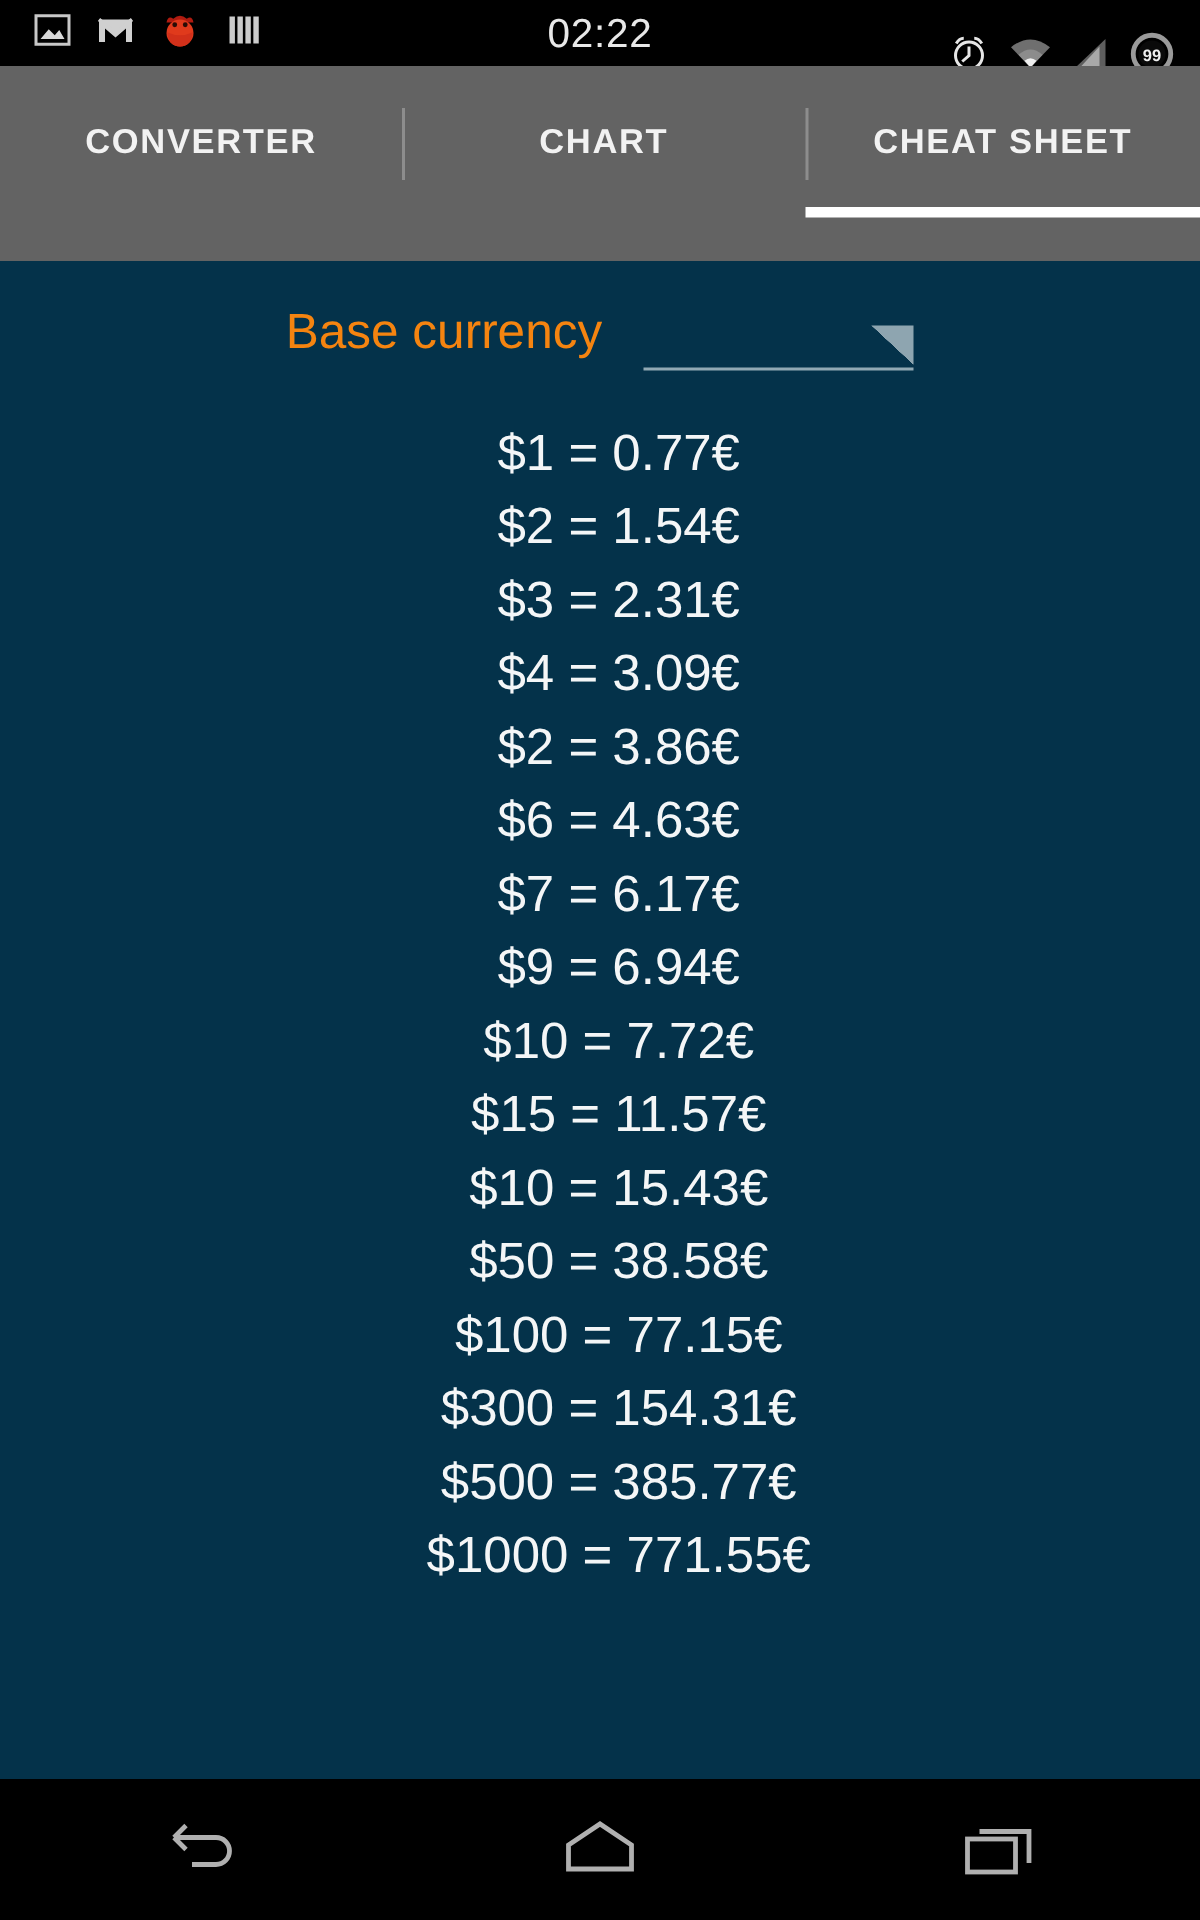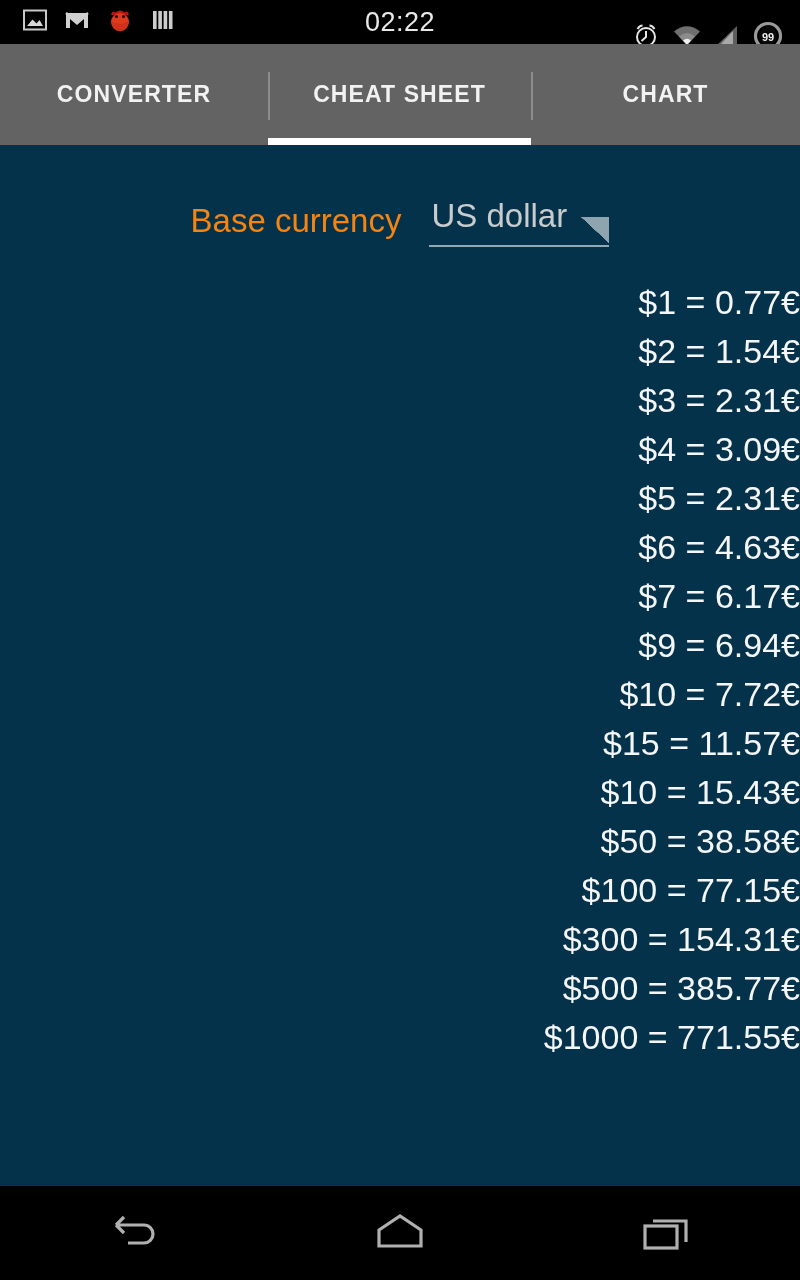--- a/index.html
+++ b/index.html
@@ -20,21 +20,21 @@
   #status-right { display:flex; align-items:center; gap:12px; position:absolute; right:16px; top:0; height:44px;margin-top:16px; }
   #status-clock {
     position:absolute; left:0; width:800px; text-align:center;
     color:#e8e8e8; font-size:27px; letter-spacing:0.5px;
     font-family:"Liberation Sans", sans-serif;
   }
   .sicon { display:block; }
 
   
   #tab-bar {
-    position:absolute; top:44px; left:0; width:800px; height:101px;
+    position:absolute; top:44px; left:0; width:800px; height:130px;
     background:#636363; display:flex;
   }
   .tab {
     position:relative; height:101px;
     display:flex; align-items:center; justify-content:center;
     color:#f2f2f2; font-size:23px; font-weight:bold; letter-spacing:1.1px;
   }
   .tab-converter { width:268px; }
   .tab-chart     { width:269px; }
   .tab-cheat     { width:263px; }
@@ -68,21 +68,21 @@
     background:linear-gradient(to bottom left, #8ea5b0 0%, #8ea5b0 50%, transparent 50.5%, transparent 100%);
   }
 
   
   #cheat-list {
     position:absolute; top:278px; left:0; width:800px; height:808px;
     overflow:hidden;
   }
   .rate-row {
     height:49px; line-height:49px;
-    text-align:right;
+    text-align:center;
     color:#f4f6f7; font-size:34px;
     white-space:nowrap;
     padding-left:25px;
   }
 
   
   #nav-bar {
     position:absolute; bottom:0; left:0; width:800px; height:94px;
     background:#000; display:flex; align-items:center; justify-content:space-around;
   }
@@ -160,46 +160,45 @@
       </span>
     </div>
   </div>
 
   <div id="tab-bar">
 
     <div class="tab tab-converter">
       <span>CONVERTER</span>
     </div>
 
+    <div class="tab tab-chart">
+      <span class="tab-divider" style="left:0;"></span>
+      <span>CHART</span>
+    </div>
+
     <div class="tab tab-cheat">
       <span class="tab-divider" style="left:0;"></span>
       <span>CHEAT SHEET</span>
       <span class="tab-underline"></span>
     </div>
-
-    <div class="tab tab-chart">
-      <span class="tab-divider" style="left:0;"></span>
-      <span>CHART</span>
-    </div>
   </div>
 
   <div id="base-row">
     <span id="base-label">Base currency</span>
     <div id="base-spinner">
-      <span id="base-value">US dollar</span>
       <span id="spinner-caret"></span>
     </div>
   </div>
 
   <div id="cheat-list">
       <div class="rate-row">$1 = 0.77€</div>
       <div class="rate-row">$2 = 1.54€</div>
       <div class="rate-row">$3 = 2.31€</div>
       <div class="rate-row">$4 = 3.09€</div>
-      <div class="rate-row">$5 = 2.31€</div>
+      <div class="rate-row">$2 = 3.86€</div>
       <div class="rate-row">$6 = 4.63€</div>
       <div class="rate-row">$7 = 6.17€</div>
       <div class="rate-row">$9 = 6.94€</div>
       <div class="rate-row">$10 = 7.72€</div>
       <div class="rate-row">$15 = 11.57€</div>
       <div class="rate-row">$10 = 15.43€</div>
       <div class="rate-row">$50 = 38.58€</div>
       <div class="rate-row">$100 = 77.15€</div>
       <div class="rate-row">$300 = 154.31€</div>
       <div class="rate-row">$500 = 385.77€</div>

